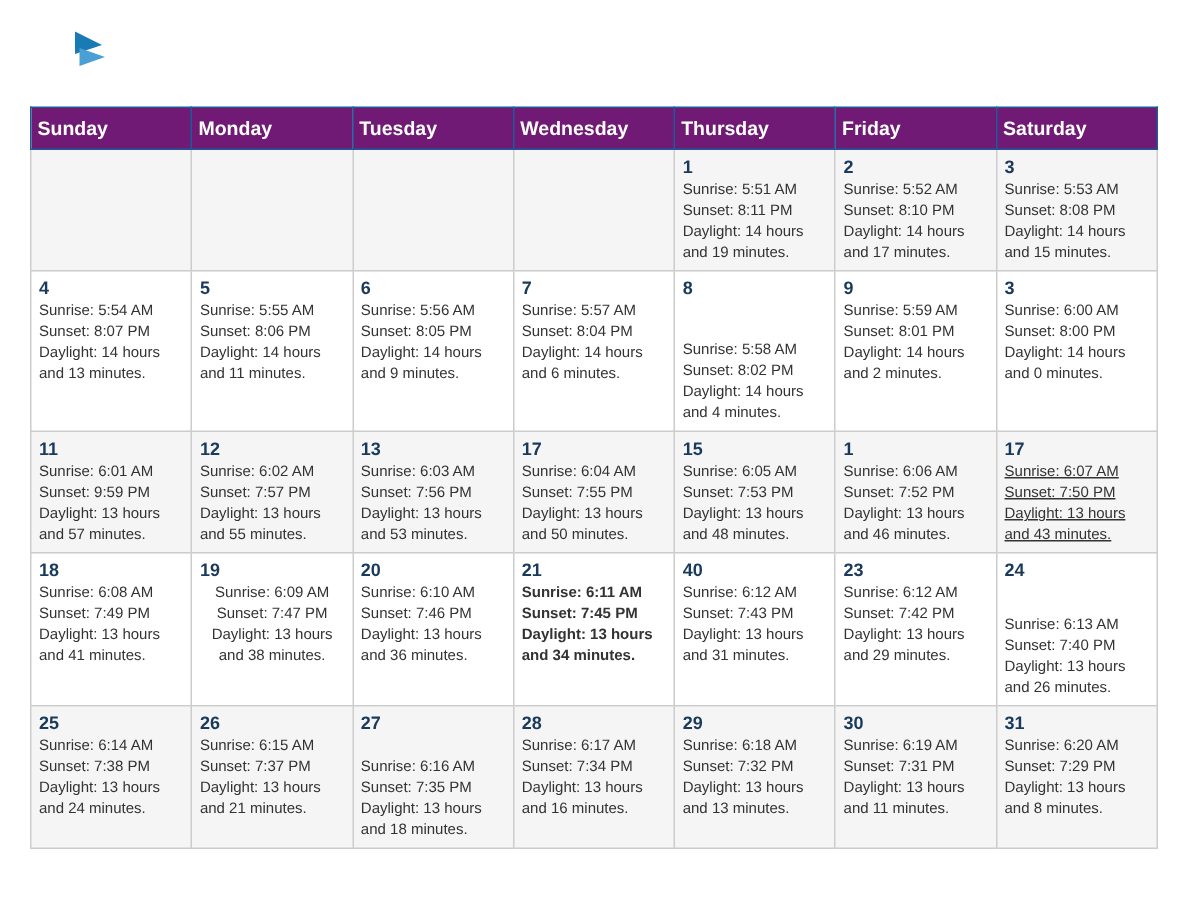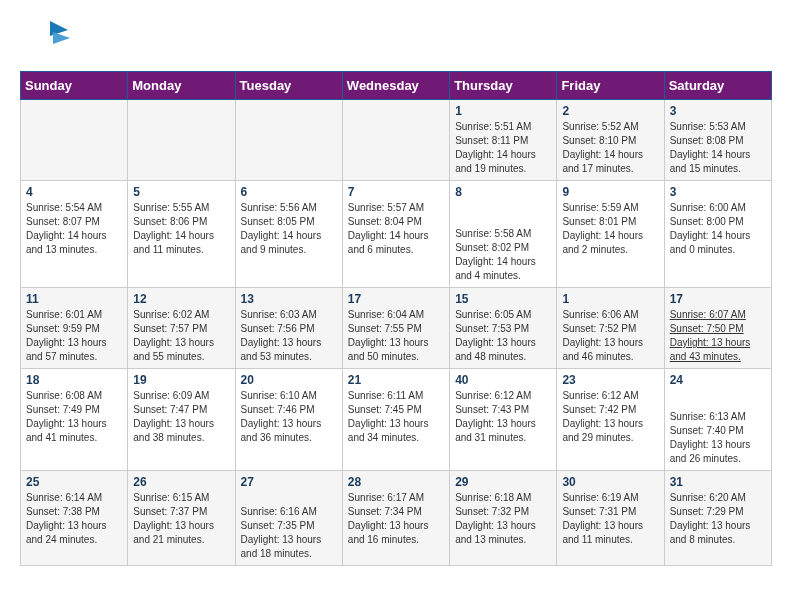--- a/index.html
+++ b/index.html
@@ -236,35 +236,35 @@
       <tr>
         <td>
           <span class="day-num">18</span>
           <div class="day-info" style="white-space: pre-line;">Sunrise: 6:08 AM
 Sunset: 7:49 PM
 Daylight: 13 hours
 and 41 minutes.</div>
         </td>
         <td>
           <span class="day-num">19</span>
-          <div class="day-info" style="white-space: pre-line;">Sunrise: 6:09 AM
+          <div class="day-info" style="white-space: pre-line; text-align: center;">Sunrise: 6:09 AM
 Sunset: 7:47 PM
 Daylight: 13 hours
 and 38 minutes.</div>
         </td>
         <td>
           <span class="day-num">20</span>
           <div class="day-info" style="white-space: pre-line;">Sunrise: 6:10 AM
 Sunset: 7:46 PM
 Daylight: 13 hours
 and 36 minutes.</div>
         </td>
         <td>
           <span class="day-num">21</span>
-          <div class="day-info" style="white-space: pre-line;">Sunrise: 6:11 AM
+          <div class="day-info" style="white-space: pre-line; font-weight: bold;">Sunrise: 6:11 AM
 Sunset: 7:45 PM
 Daylight: 13 hours
 and 34 minutes.</div>
         </td>
         <td>
           <span class="day-num">40</span>
           <div class="day-info" style="white-space: pre-line;">Sunrise: 6:12 AM
 Sunset: 7:43 PM
 Daylight: 13 hours
 and 31 minutes.</div>

